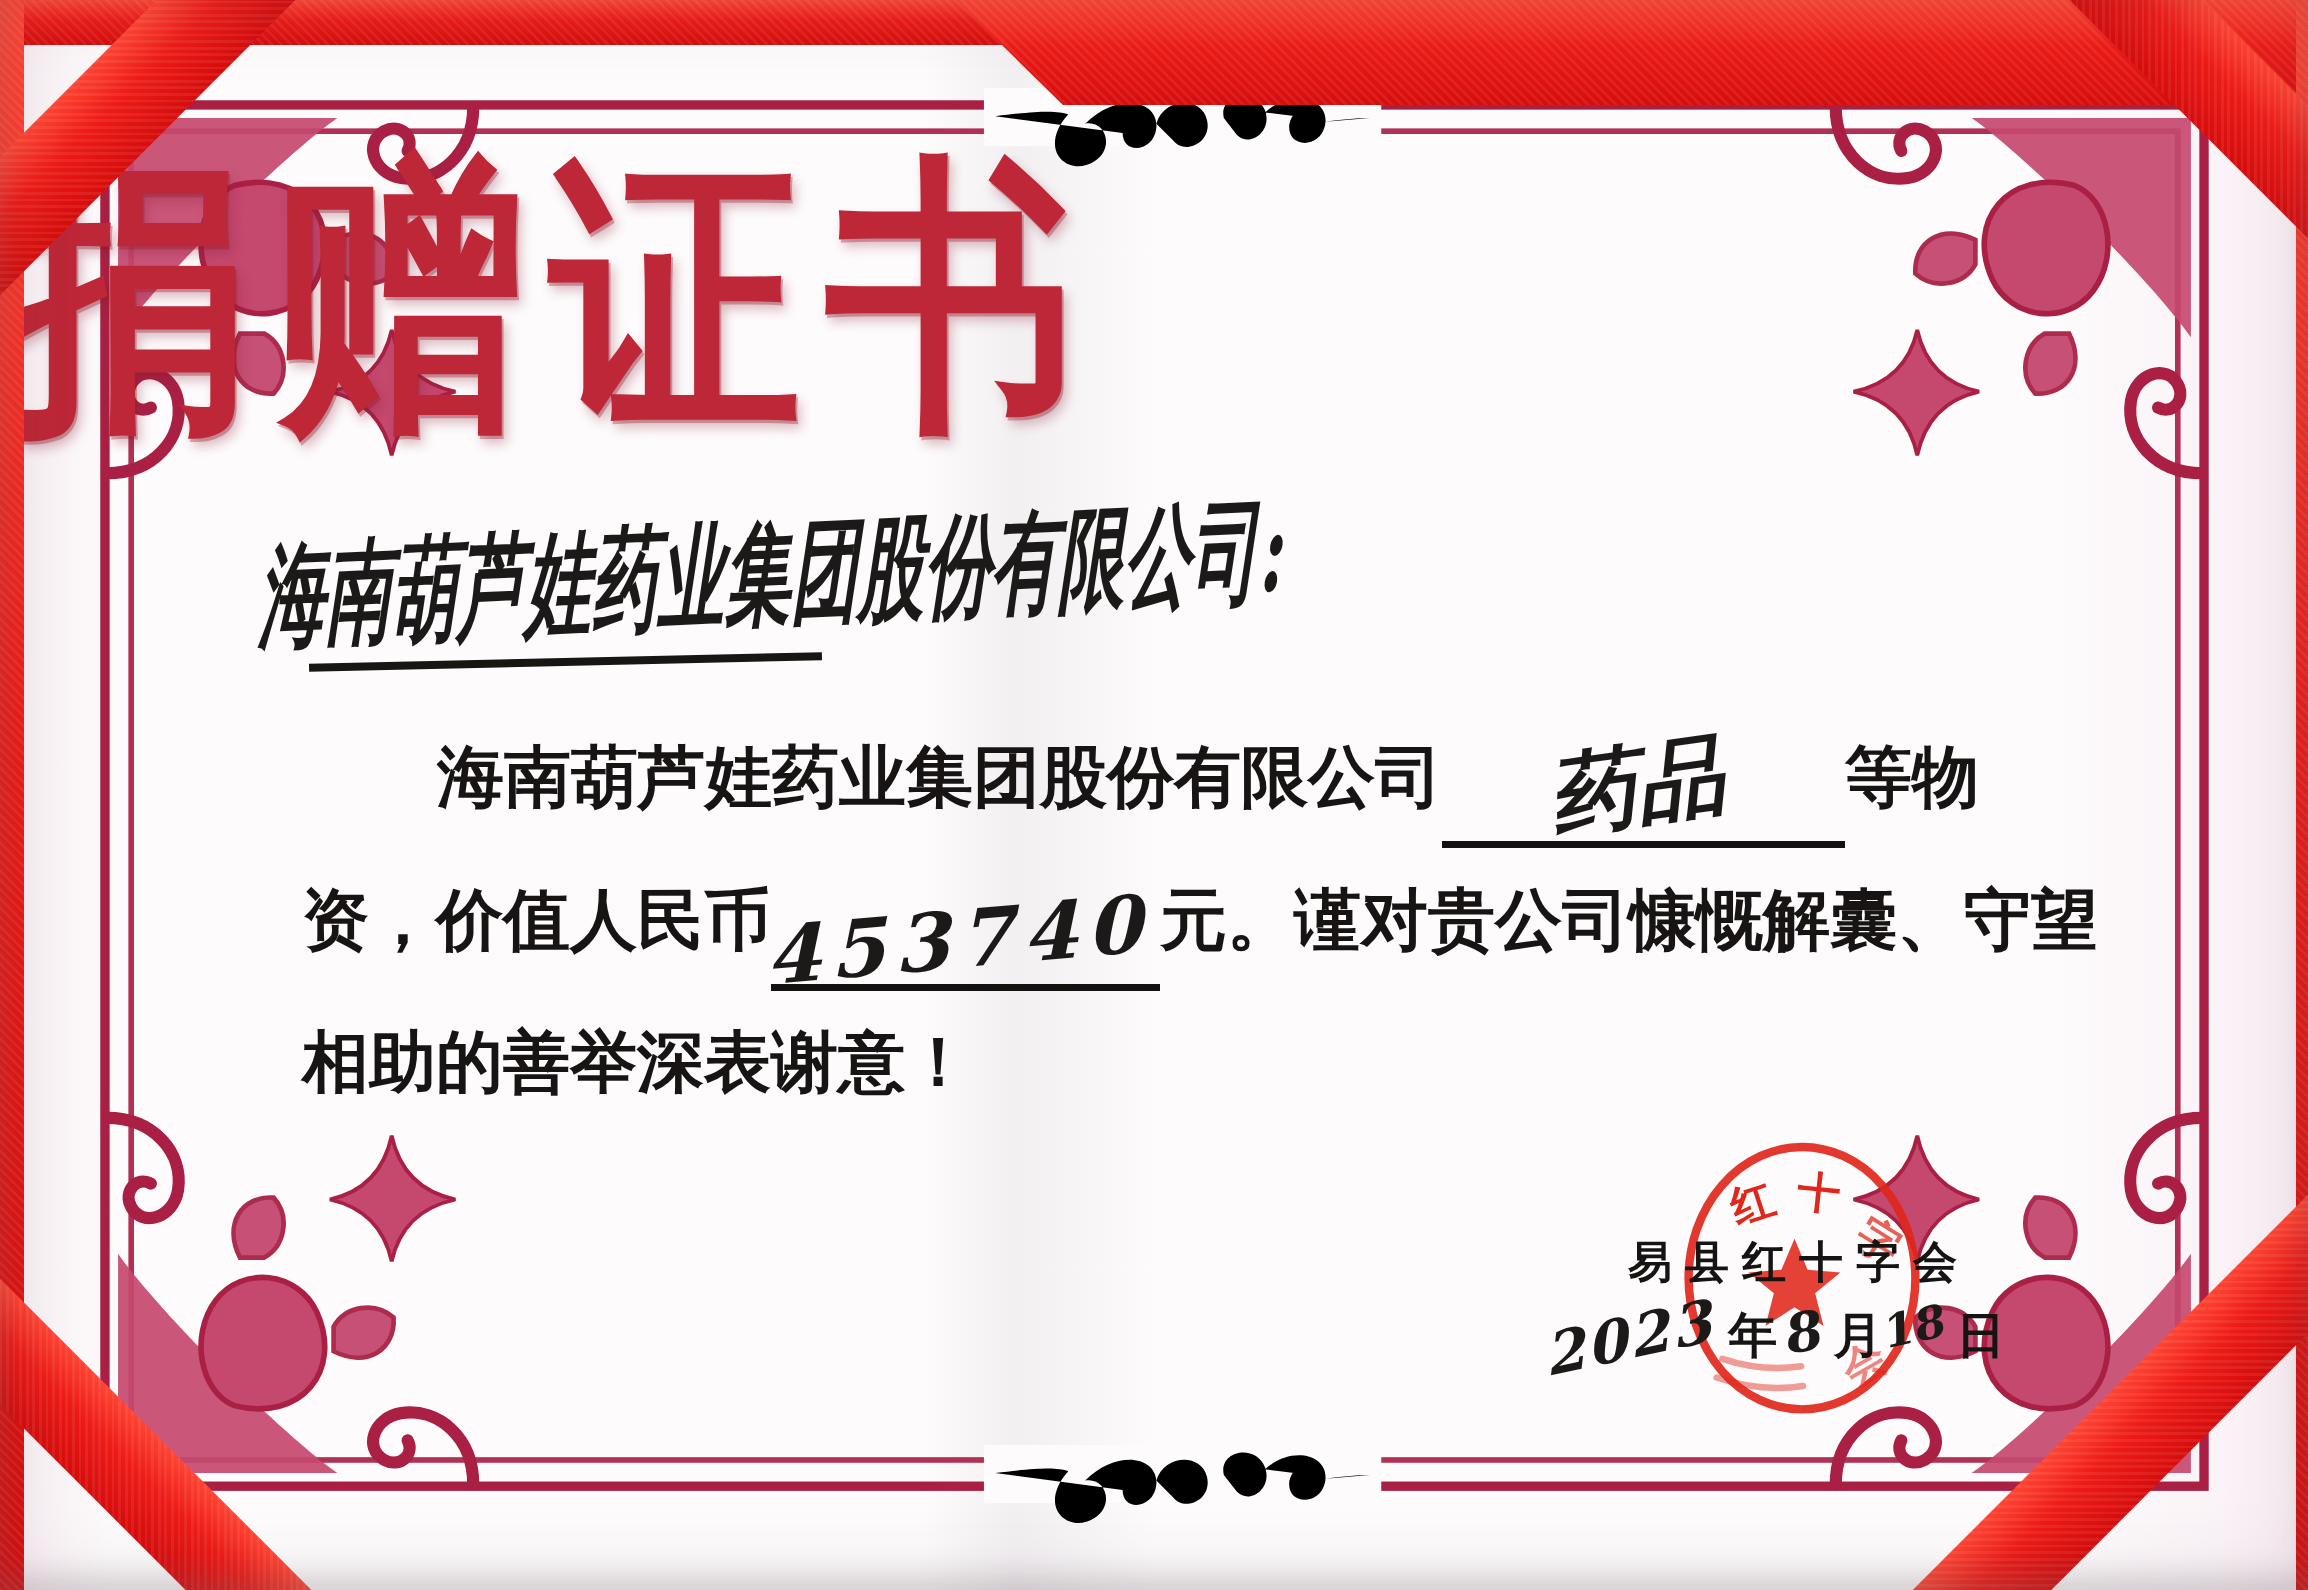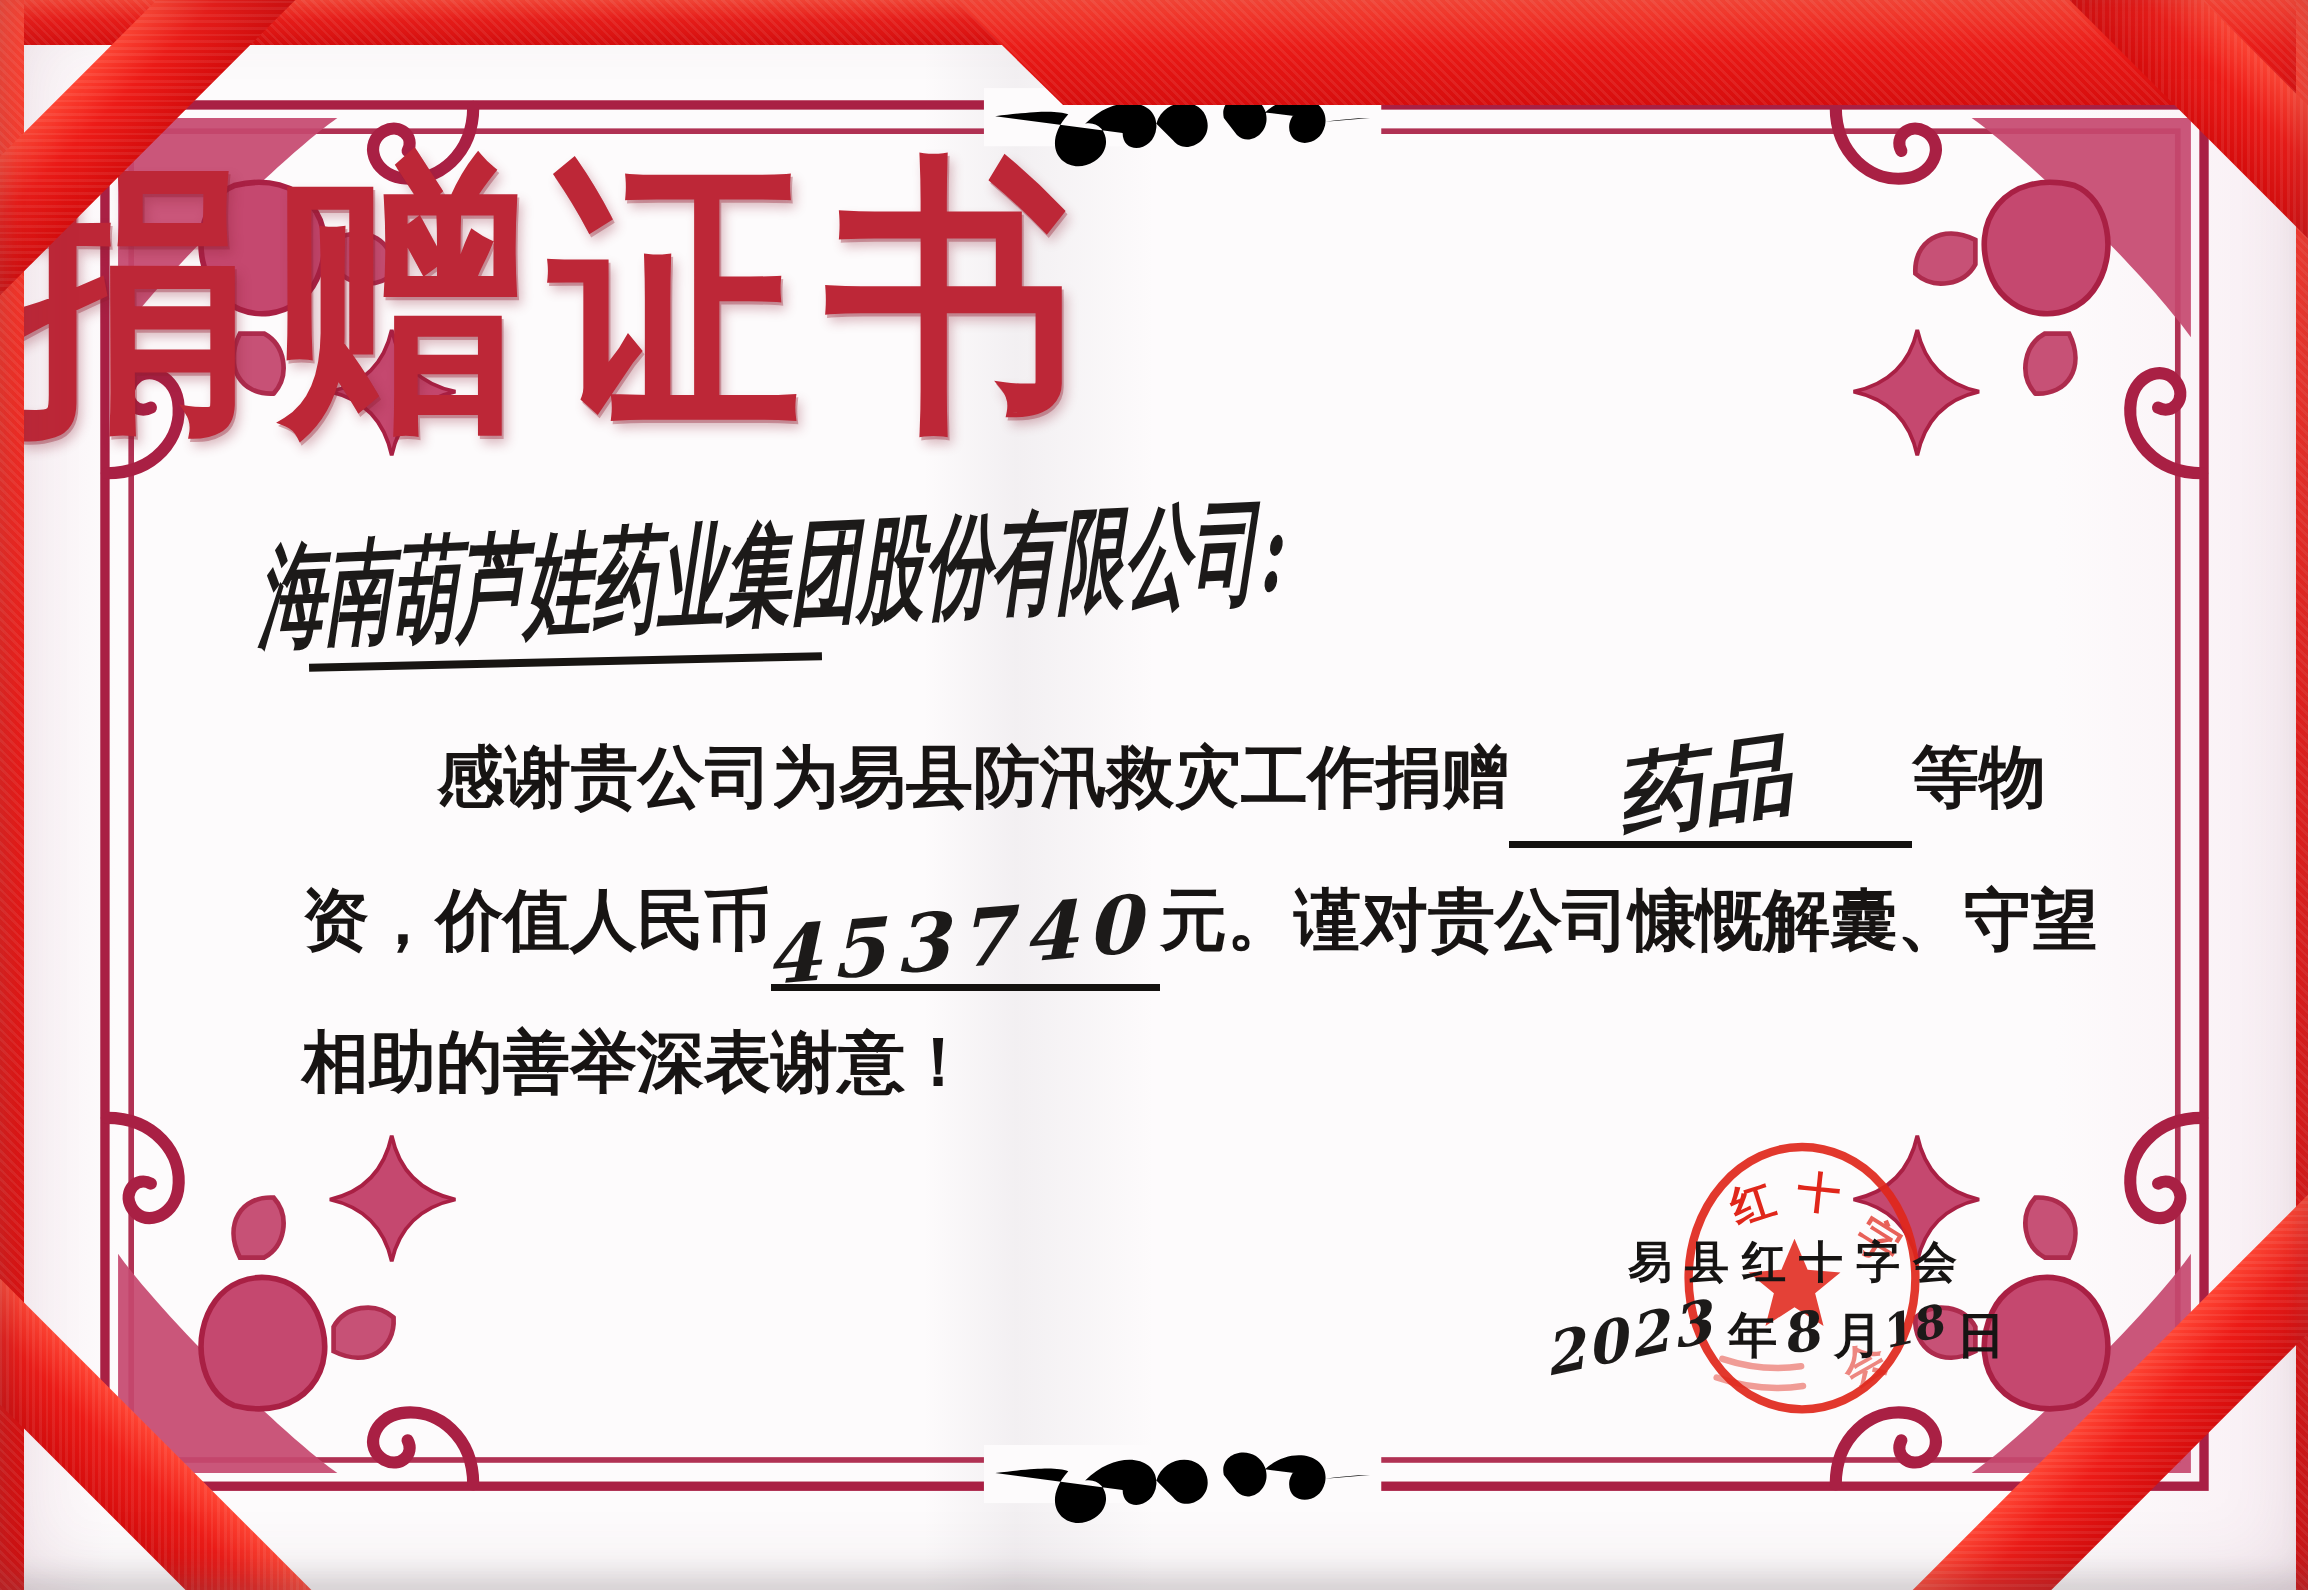--- a/index.html
+++ b/index.html
@@ -142,21 +142,21 @@
     <div class="title">
       <span class="title-inner">捐赠证书</span>
     </div>
 
     <div class="recipient">
       <span class="recipient-text hand">海南葫芦娃药业集团股份有限公司:</span>
     </div>
     <div class="recipient-underline"></div>
 
     <div class="bline l1">
-      <span>感谢贵公司为易县防汛救灾工作捐赠</span>
+      <span>海南葫芦娃药业集团股份有限公司</span>
         <span class="fill item">
           <span class="hand hand-item">药品</span>
         </span>
         <span>等物</span>
     </div>
 
     <div class="bline l2">
       <span>资，价值人民币</span>
         <span class="fill amount">
           <span class="hand hand-amount">453740</span>

